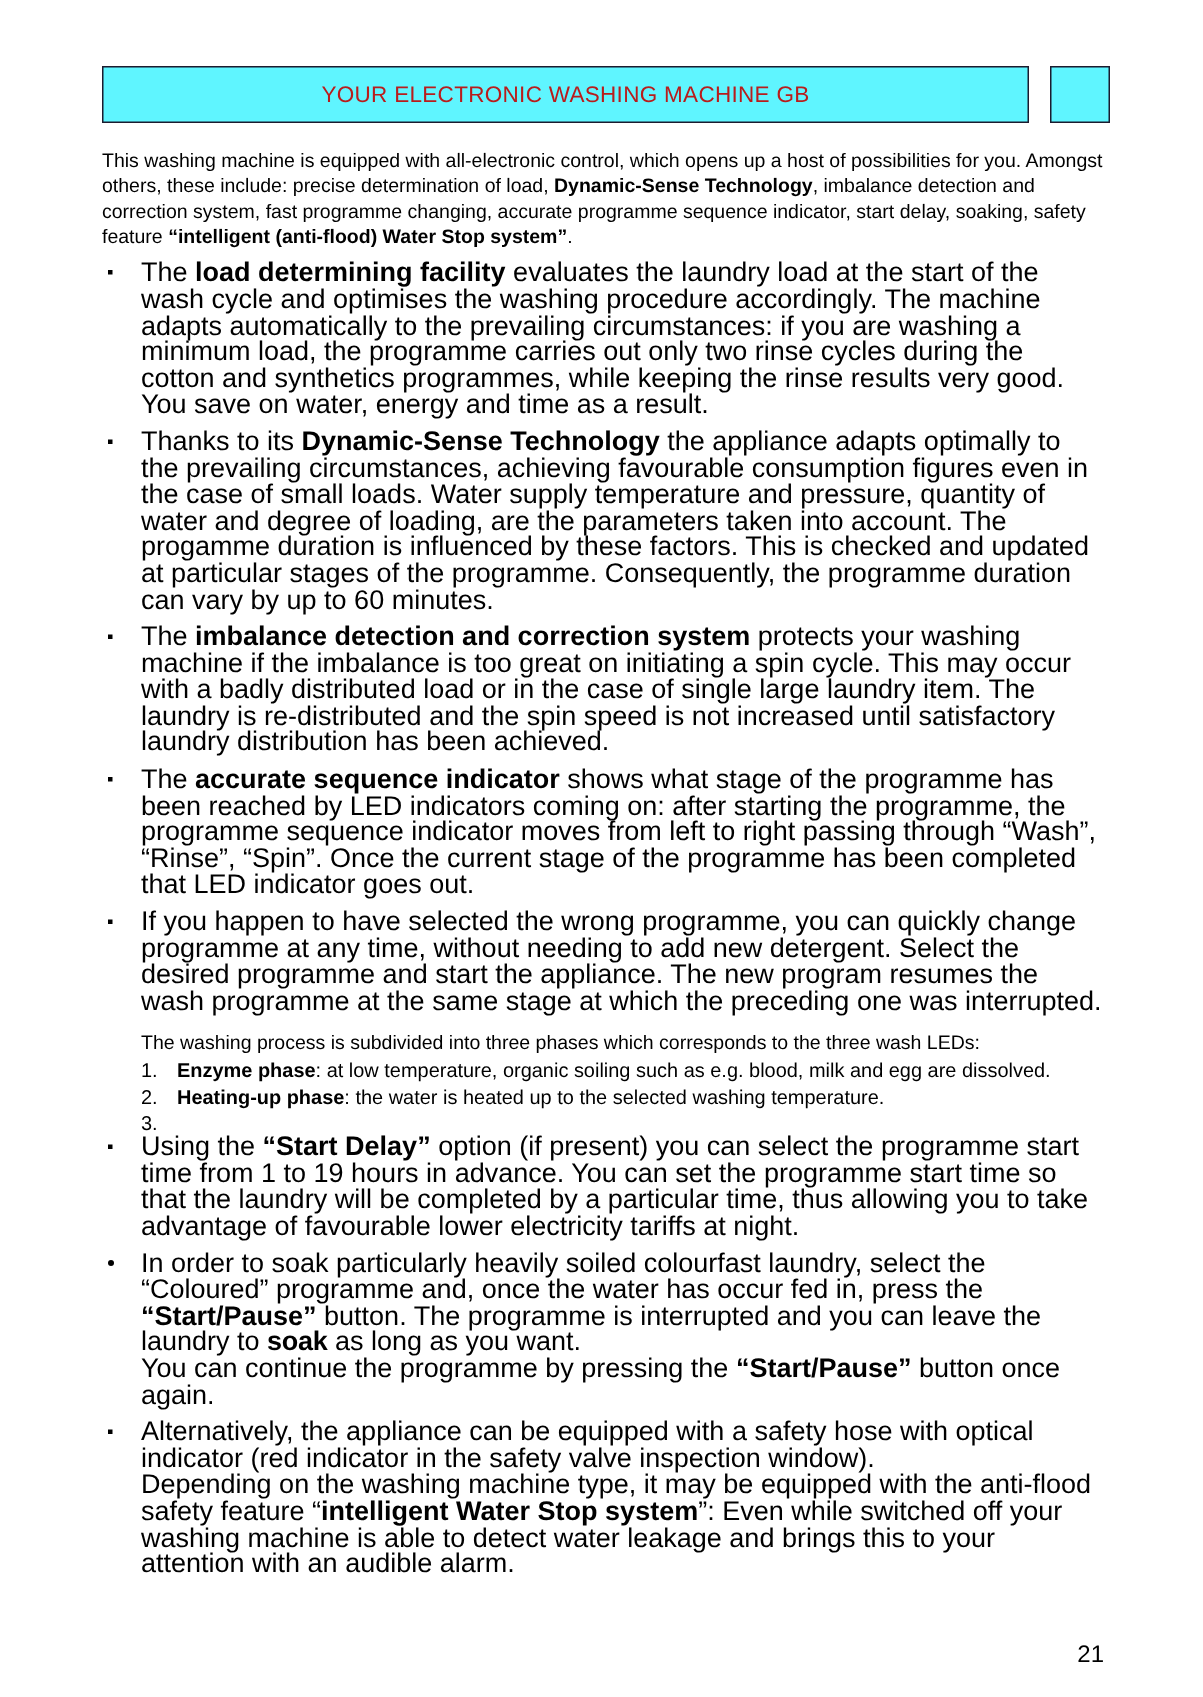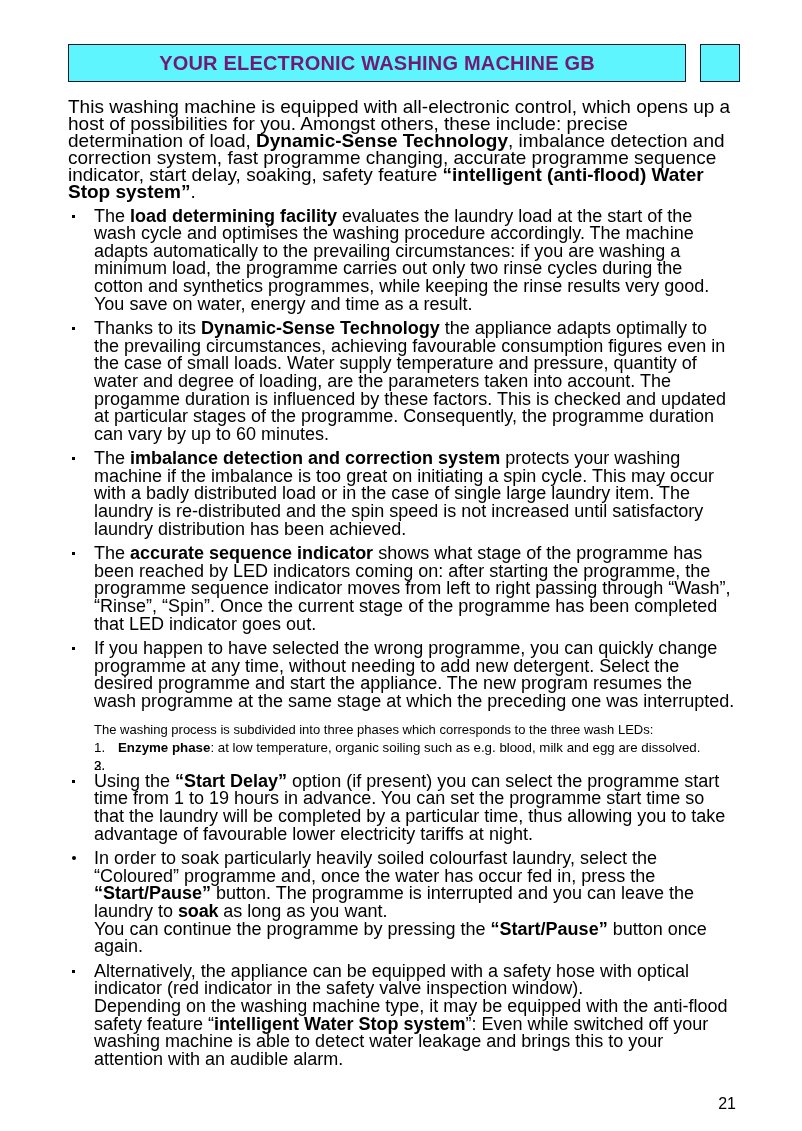--- a/index.html
+++ b/index.html
@@ -37,44 +37,44 @@
   .title-box {
     flex: 1 1 auto;
     background: #5ff5ff;
     border: 1.5px solid #1b1b2e;
     display: flex;
     align-items: center;
     justify-content: center;
     box-sizing: border-box;
   }
   .title-box span {
-    font-size: 20px;
-    font-weight: bold;
+    font-size: 15px;
+    font-weight: normal;
     letter-spacing: 0.2px;
     line-height: 1;
-    color: #701a75;
+    color: #b91c1c;
     white-space: nowrap;
   }
   .corner-box {
     flex: 0 0 40px;
     width: 40px;
     background: #5ff5ff;
     border: 1.5px solid #1b1b2e;
     box-sizing: border-box;
   }
 
   
   .content {
     position: absolute;
     left: 68px;
     top: 98px;
     width: 668px;
   }
   .para {
-    font-size: 19px;
+    font-size: 13px;
     line-height: 17.1px;
     text-align: left;
     margin: 0 0 6px 0;
   }
   .intro {
     margin-bottom: 7px;
   }
 
   
   .bullet-item {
@@ -211,21 +211,21 @@
           <div class="bullet-body">
             <p class="sub-line"><span>If you happen to have selected the wrong programme, you can quickly change programme at any time, without needing to add new detergent. Select the desired programme and start the appliance. The new program resumes the wash programme at the same stage at which the preceding one was interrupted.</span></p>
           </div>
         </div>
       </div>
 
     <div class="plain-indent">
       <p class="phases-intro">The washing process is subdivided into three phases which corresponds to the three wash LEDs:</p>
       <ol class="numlist">
           <li><span class="num">1.</span><span><b>Enzyme phase</b><span>: at low temperature, organic soiling such as e.g. blood, milk and egg are dissolved.</span></span></li>
-          <li><span class="num">2.</span></li>
+          <li><span class="num">2.</span><span><b>Heating-up phase</b><span>: the water is heated up to the selected washing temperature.</span></span></li>
           <li><span class="num">3.</span></li>
         </ol>
     </div>
 
     <div style="margin-top:16px">
         <div class="bullet-item">
           <span class="marker"><span class="sq"></span></span>
           <div class="bullet-body">
             <p class="sub-line"><span>Using the </span><b>“Start Delay”</b><span> option (if present) you can select the programme start time from 1 to 19 hours in advance. You can set the programme start time so that the laundry will be completed by a particular time, thus allowing you to take advantage of favourable lower electricity tariffs at night.</span></p>
           </div>

